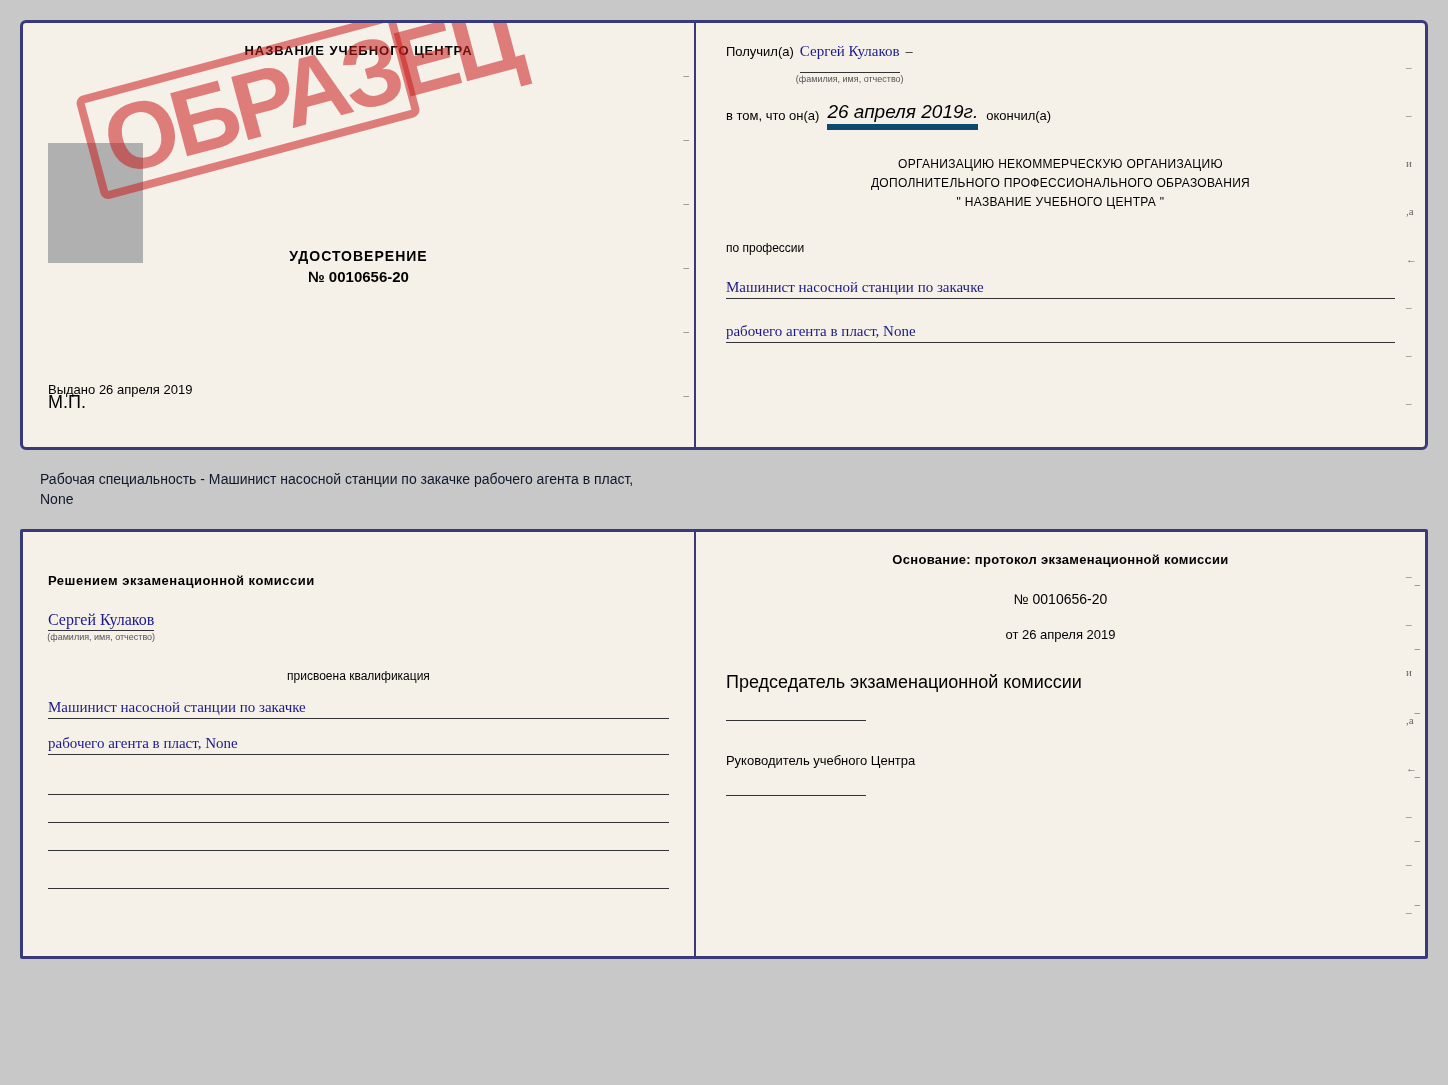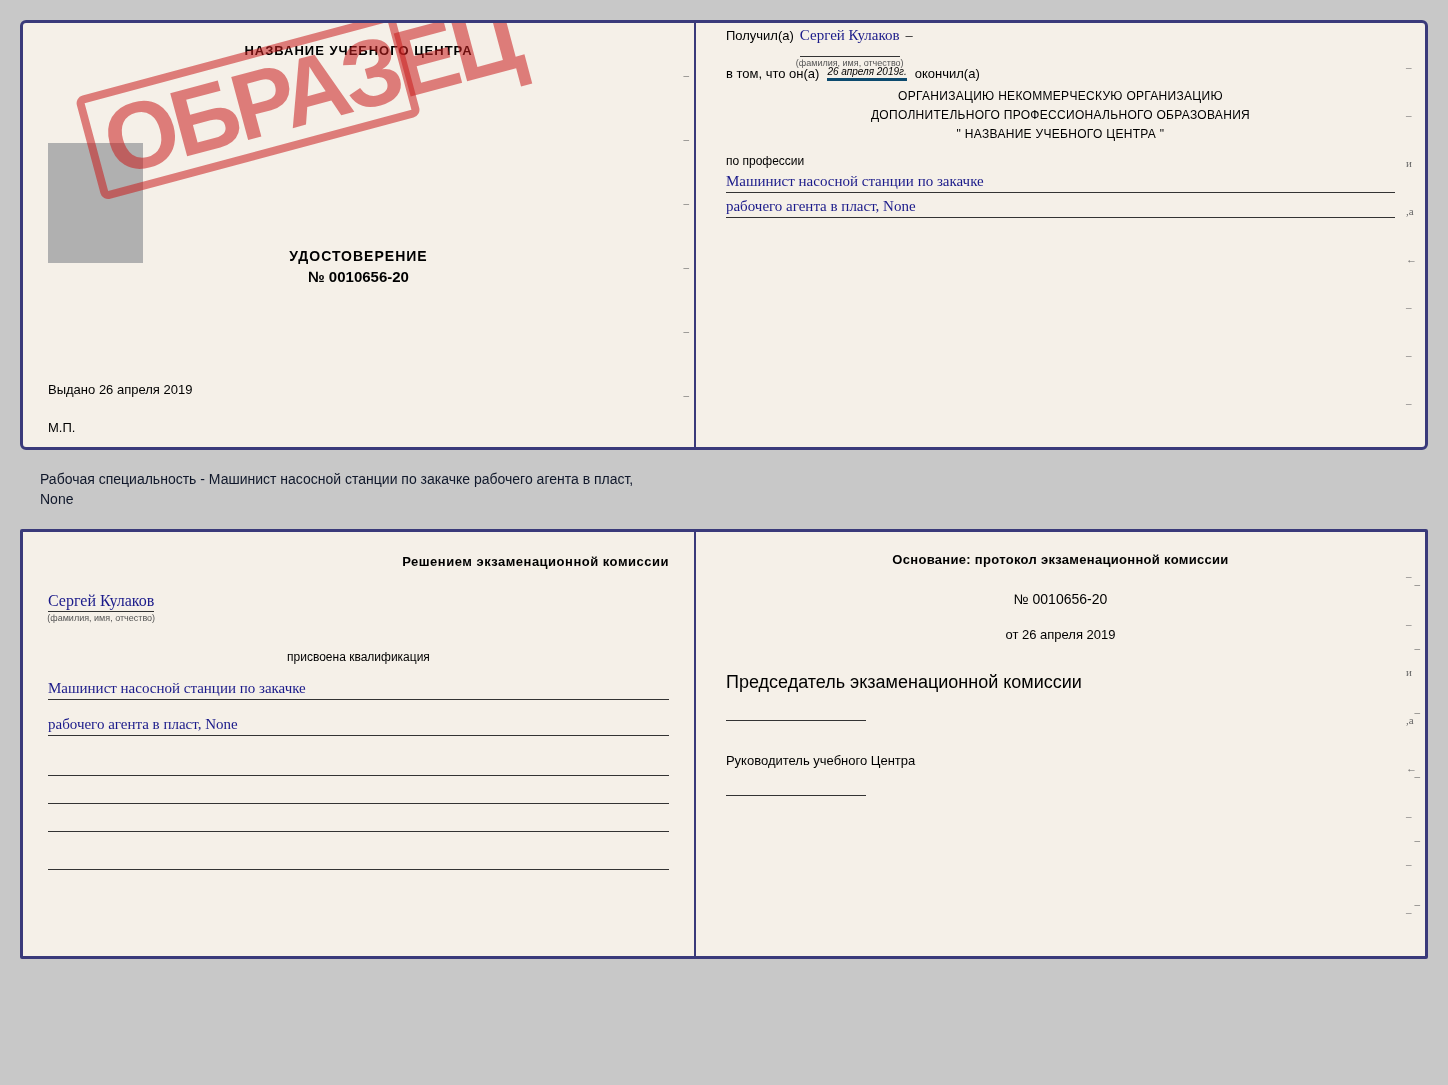--- a/index.html
+++ b/index.html
@@ -33,25 +33,25 @@
       border-right: 2px solid #3a3a7a;
       padding: 20px 25px;
       position: relative;
       display: flex;
       flex-direction: column;
       align-items: center;
     }
 
     .right-panel {
       width: 52%;
-      padding: 4px 30px;
+      padding: 20px 30px;
       position: relative;
       display: flex;
       flex-direction: column;
-      gap: 1px;
+      gap: 20px;
     }
 
     .center-name {
       font-size: 13px;
       font-weight: bold;
       letter-spacing: 1px;
       text-align: center;
       margin-bottom: 10px;
       font-family: Arial, sans-serif;
     }
@@ -87,23 +87,23 @@
     .vydano-line {
       position: absolute;
       bottom: 50px;
       left: 25px;
       font-size: 13px;
       font-family: Arial, sans-serif;
     }
 
     .mp-label {
       position: absolute;
-      bottom: 12px;
+      bottom: 34px;
       left: 25px;
-      font-size: 13px;
+      font-size: 18px;
       font-family: Arial, sans-serif;
     }
 
     
     .obrazets-stamp {
       position: absolute;
       top: 30px;
       left: 60px;
       transform: rotate(-15deg);
       font-size: 95px;
@@ -157,23 +157,23 @@
     .vtom-row {
       display: flex;
       align-items: center;
       gap: 8px;
       font-size: 13px;
       font-family: Arial, sans-serif;
       margin-top: 8px;
     }
 
     .vtom-date {
-      font-size: 10px;
+      font-size: 19px;
       font-style: italic;
-      border-bottom: 3px solid #0c4a6e;
+      border-bottom: 6px solid #0c4a6e;
       padding-bottom: 1px;
       font-family: Arial, sans-serif;
     }
 
     .org-block {
       font-size: 12px;
       font-family: Arial, sans-serif;
       text-align: center;
       letter-spacing: 0.3px;
       line-height: 1.6;
@@ -237,24 +237,25 @@
       width: 52%;
       padding: 20px 30px;
       display: flex;
       flex-direction: column;
       gap: 14px;
     }
 
     .resheniyem-title {
       font-size: 13px;
       font-family: Arial, sans-serif;
-      text-align: right;
+      text-align: left;
       letter-spacing: 0.5px;
       font-weight: bold;
       line-height: 1.5;
+      margin-top: 19px;
     }
 
     .person-name-bottom {
       font-size: 16px;
       color: #1a1a8a;
       font-family: 'Comic Sans MS', cursive;
       border-bottom: 1px solid #333;
       padding-bottom: 1px;
       position: relative;
       display: inline-block;

